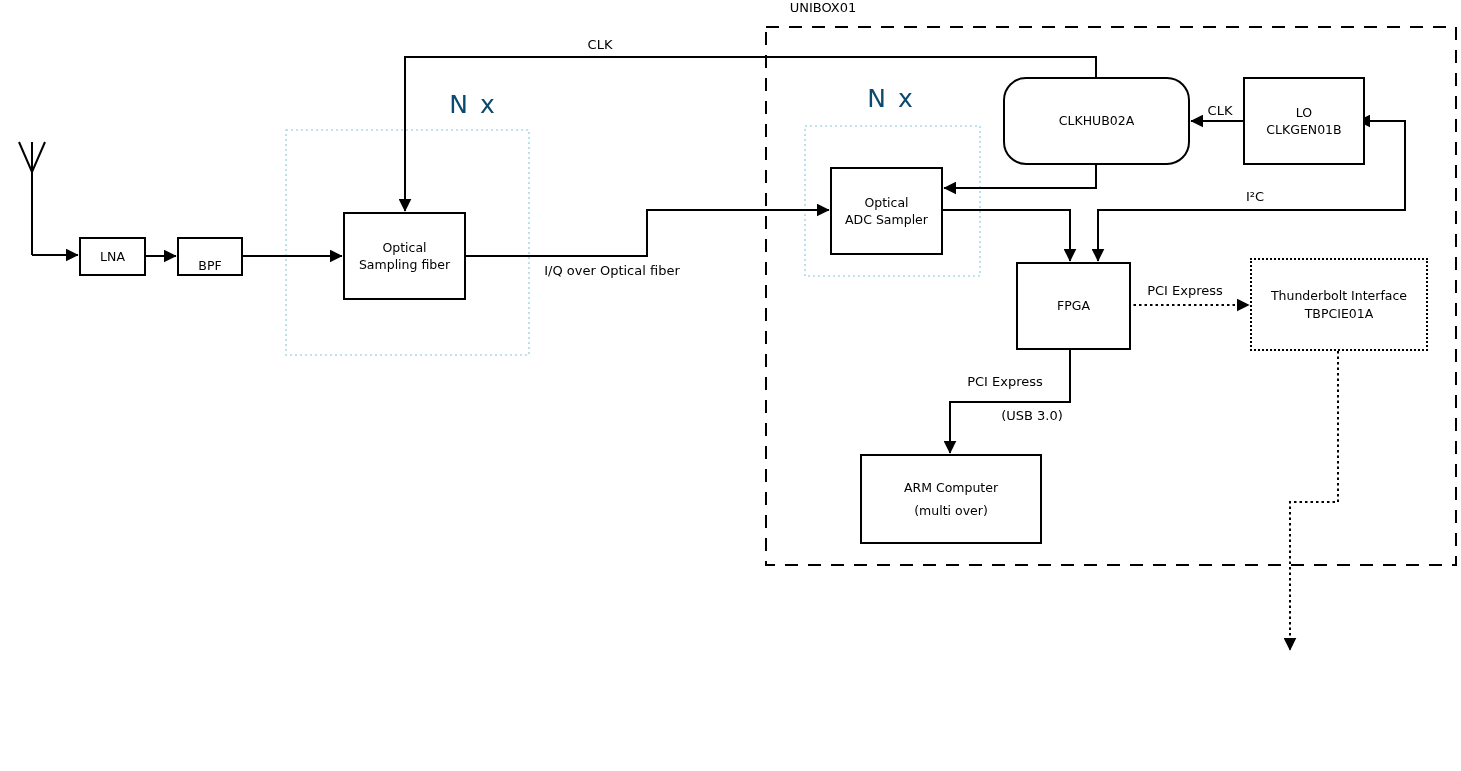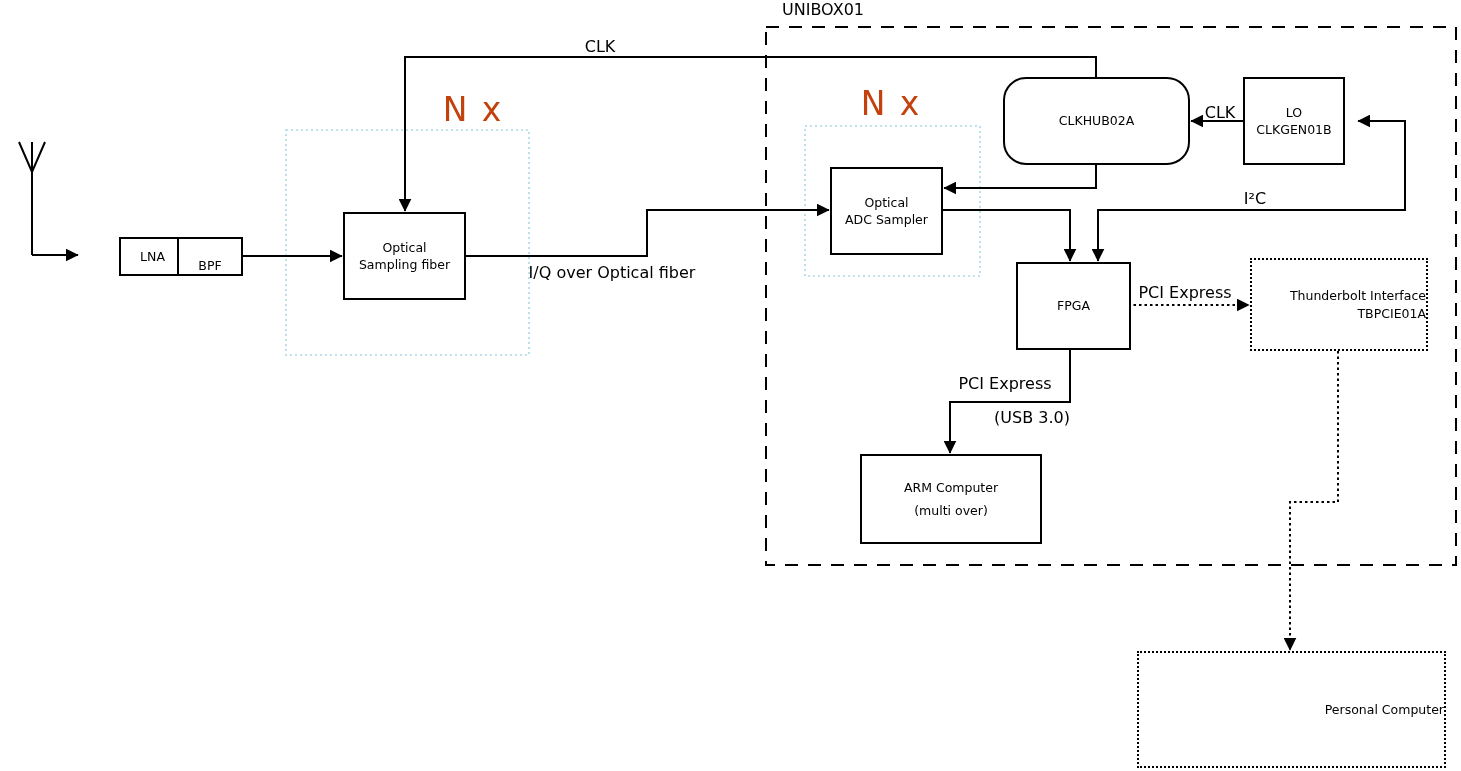--- a/index.html
+++ b/index.html
@@ -8,27 +8,27 @@
     font-family:"DejaVu Sans","Liberation Sans",sans-serif;color:#000;
     overflow:hidden;
   }
   #wires{position:absolute;left:0;top:0;width:1461px;height:771px;}
   .block{
     position:absolute;box-sizing:border-box;background:#ffffff;
     border:2px solid #000;display:flex;flex-direction:column;
     align-items:center;justify-content:center;text-align:center;
     font-size:12.5px;line-height:1.38;z-index:2;
   }
-  .block.dotted{border:2px dotted #000;align-items:flex-end;}
+  .block.dotted{border:2px dotted #000;}
   .lbl{
     position:absolute;transform:translateX(-50%);white-space:nowrap;
-    font-size:16px;z-index:3;
+    font-size:13px;z-index:3;
   }
   .nx{
-    color:#c2410c;font-size:33px;letter-spacing:2px;z-index:1;
+    color:#0c4a6e;font-size:25px;letter-spacing:2px;z-index:1;
   }
 </style>
 </head>
 <body>
 
 <div id="stage">
 
   <svg id="wires" viewBox="0 0 1461 771" xmlns="http://www.w3.org/2000/svg">
     <defs>
       <marker id="arr" viewBox="0 0 10 10" refX="9.5" refY="5" markerWidth="6.5" markerHeight="6.5" orient="auto-start-reverse">
@@ -62,21 +62,21 @@
   <div class="lbl nx" style="left:891px;top:84px;">N x</div>
 
   <div class="lbl" style="left:600px;top:37px;">CLK</div>
   <div class="lbl" style="left:612px;top:263px;">I/Q over Optical fiber</div>
   <div class="lbl" style="left:1220px;top:103px;">CLK</div>
   <div class="lbl" style="left:1255px;top:189px;">I²C</div>
   <div class="lbl" style="left:1185px;top:283px;">PCI Express</div>
   <div class="lbl" style="left:1005px;top:374px;">PCI Express</div>
   <div class="lbl" style="left:1032px;top:408px;">(USB 3.0)</div>
 
-  <div class="block" style="left:79px;top:237px;width:67px;height:39px;margin-left:40px;">
+  <div class="block" style="left:79px;top:237px;width:67px;height:39px;">
     <span>LNA</span>
   </div>
 
   <div class="block" style="left:177px;top:237px;width:66px;height:39px;justify-content:flex-end;">
     <span>BPF</span>
   </div>
 
   <div class="block" style="left:343px;top:212px;width:123px;height:88px;">
     <span>Optical</span>
     <span>Sampling fiber</span>
@@ -84,36 +84,33 @@
 
   <div class="block" style="left:830px;top:167px;width:113px;height:88px;">
     <span>Optical</span>
     <span>ADC Sampler</span>
   </div>
 
   <div class="block" style="left:1003px;top:77px;width:187px;height:88px;border-radius:23px;">
     <span>CLKHUB02A</span>
   </div>
 
-  <div class="block" style="left:1243px;top:77px;width:102px;height:88px;">
+  <div class="block" style="left:1243px;top:77px;width:122px;height:88px;">
     <span>LO</span>
     <span>CLKGEN01B</span>
   </div>
 
   <div class="block" style="left:1016px;top:262px;width:115px;height:88px;">
     <span>FPGA</span>
   </div>
 
   <div class="block dotted" style="left:1250px;top:258px;width:178px;height:93px;">
     <span>Thunderbolt Interface</span>
     <span>TBPCIE01A</span>
   </div>
 
   <div class="block" style="left:860px;top:454px;width:182px;height:90px;gap:6px;">
     <span>ARM Computer</span>
     <span>(multi over)</span>
   </div>
 
-  <div class="block dotted" style="left:1137px;top:651px;width:309px;height:117px;">
-    <span>Personal Computer</span>
-  </div>
 
 </div>
 
 </body></html>

